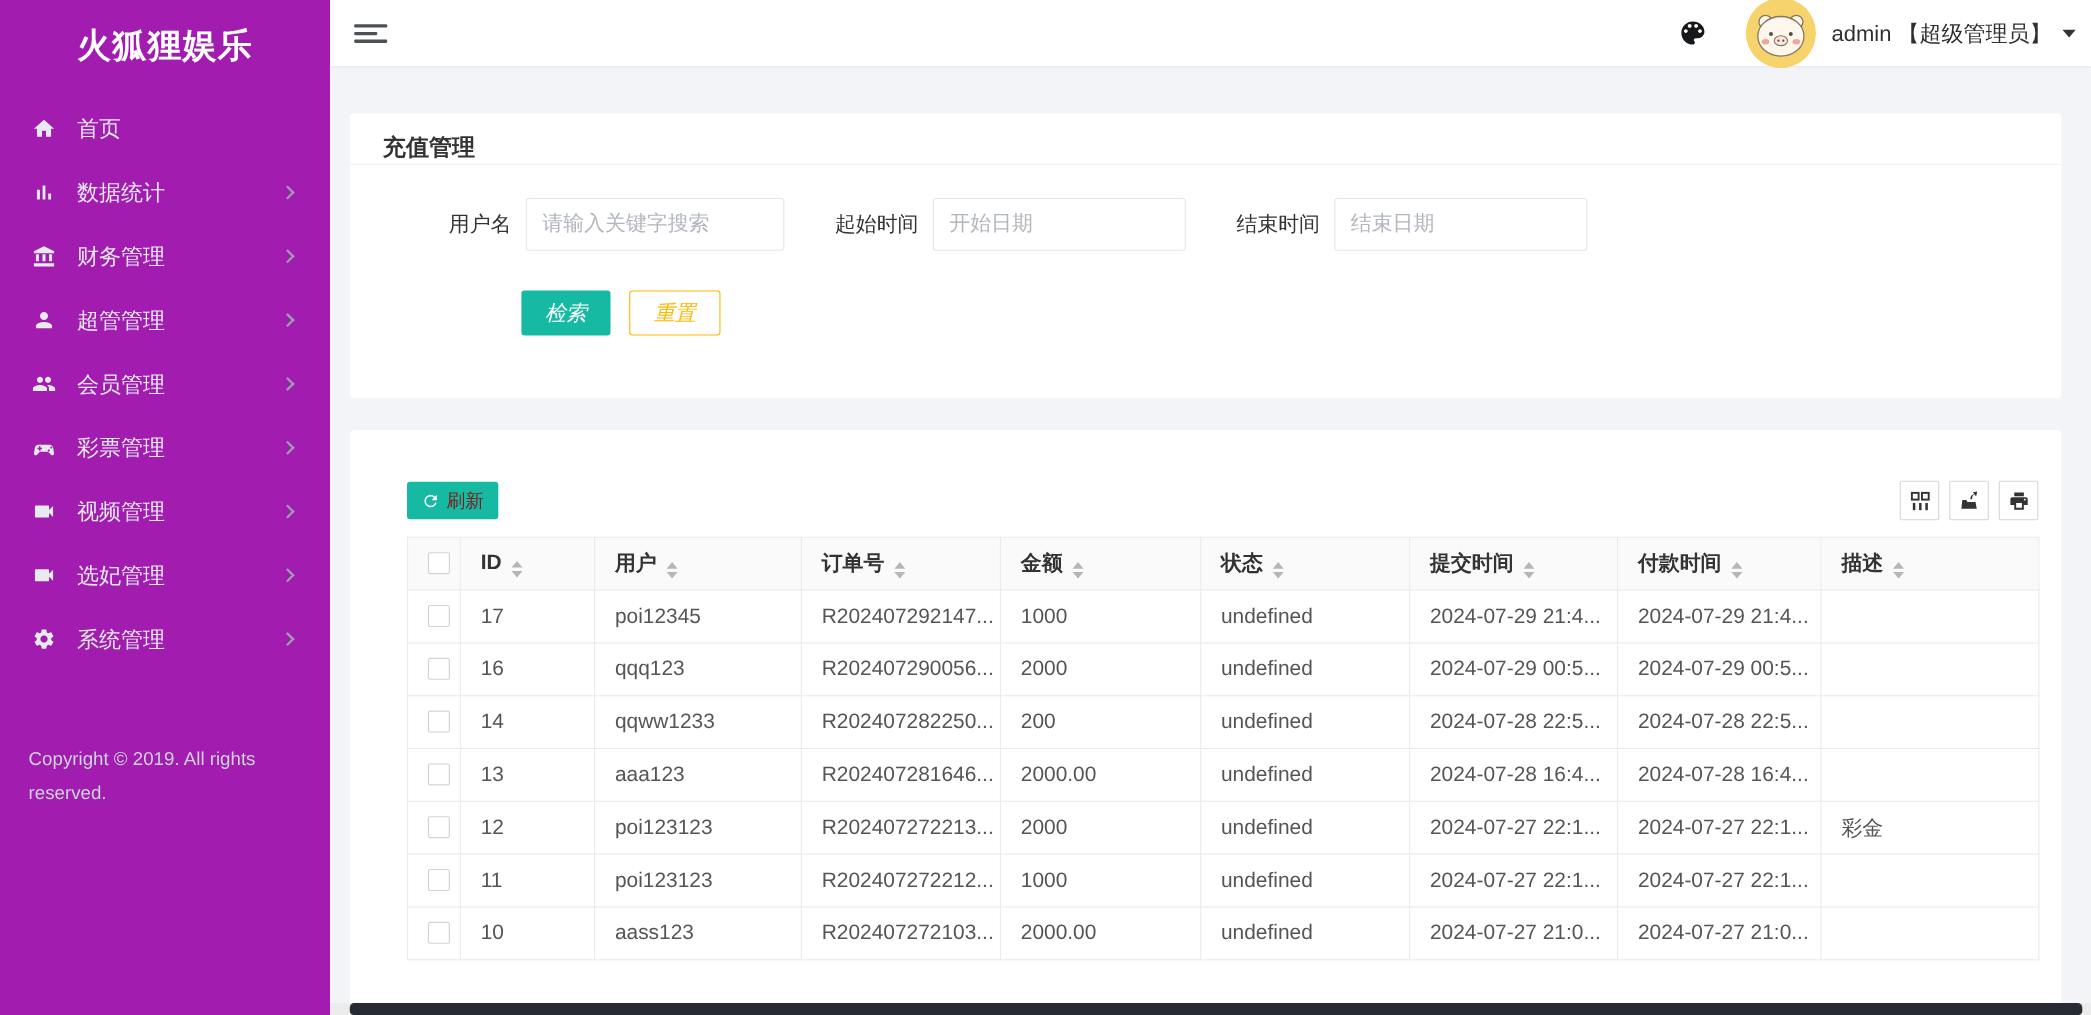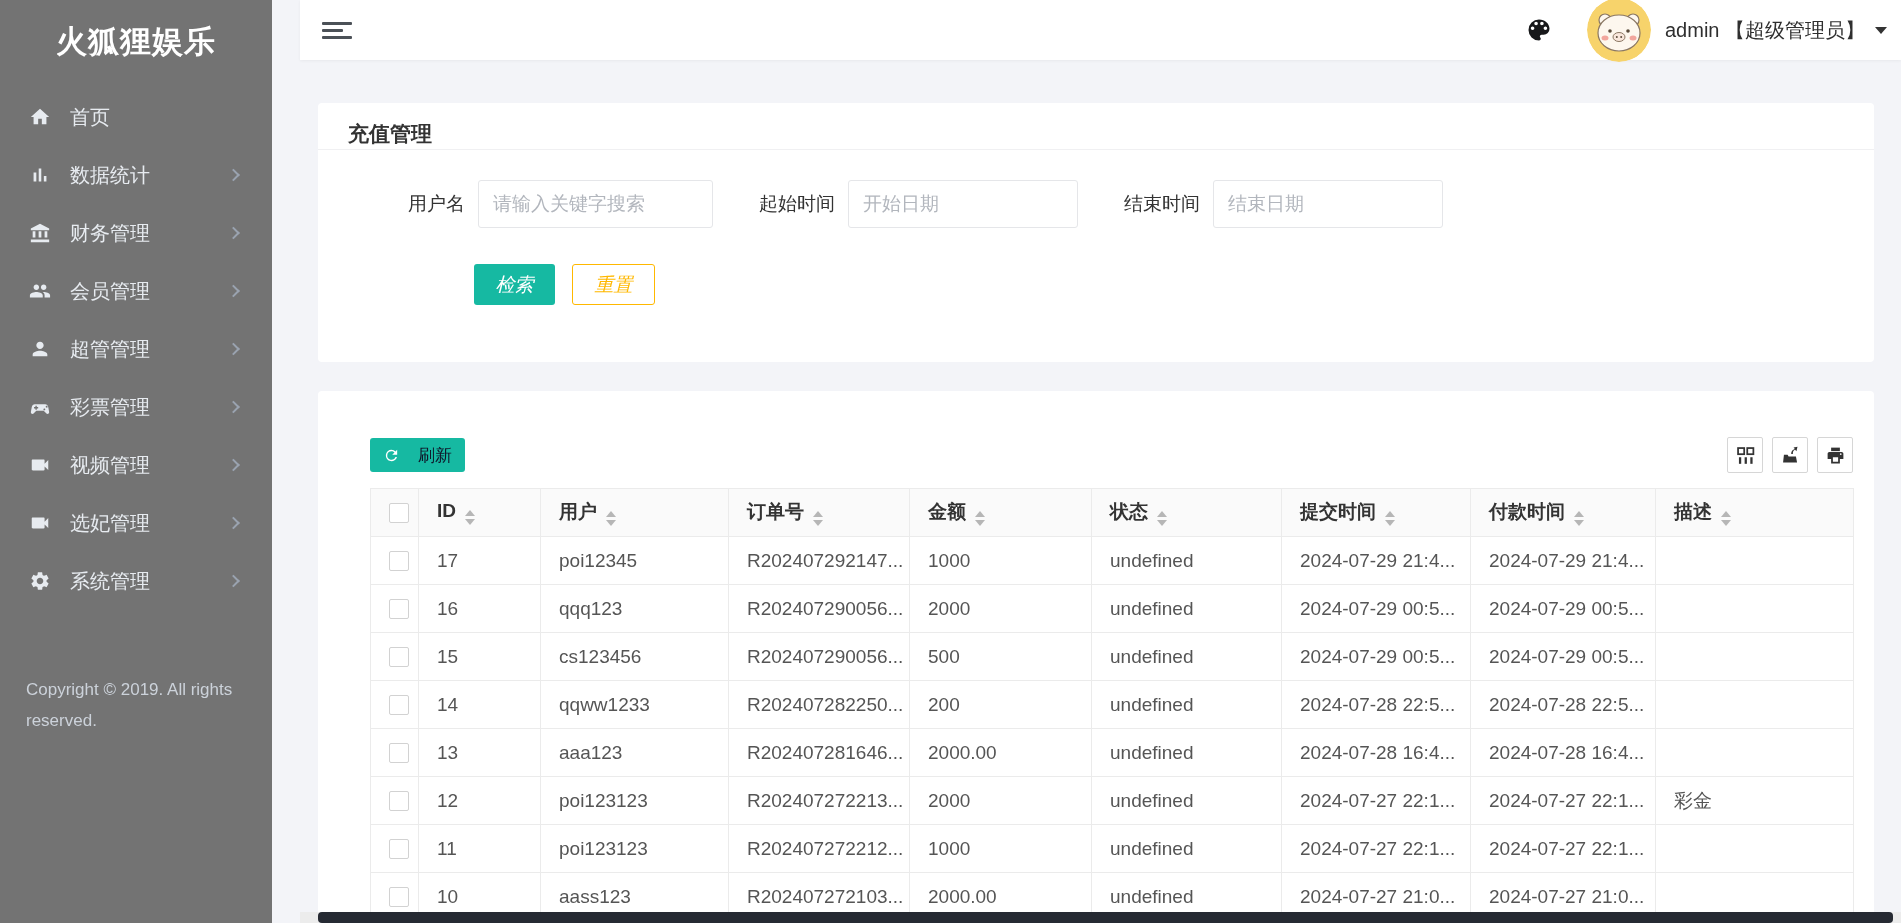--- a/index.html
+++ b/index.html
@@ -1,20 +1,20 @@
 <!DOCTYPE html>
 <html><head>
 <meta charset="utf-8">
 <style>
   * { margin:0; padding:0; box-sizing:border-box; }
   html,body { width:1901px; height:923px; overflow:hidden; }
   body { font-family:"Liberation Sans","DejaVu Sans",sans-serif; background:#f3f4f8; color:#333; }
 
   
-  .sidebar { position:fixed; left:0; top:0; bottom:0; width:272px; background:#737373; z-index:20; }
+  .sidebar { position:fixed; left:0; top:0; bottom:0; width:300px; background:#a21caf; z-index:20; }
   .logo { height:84px; line-height:84px; text-align:center; color:#fff; font-size:31px; font-weight:bold; letter-spacing:1px; }
   .menu { margin-top:4px; }
   .side-item { position:relative; height:58px; display:flex; align-items:center; padding-left:28px; color:#e7ebf0; cursor:pointer; }
   .side-icon { width:24px; height:24px; display:inline-flex; align-items:center; justify-content:center; color:#e7ebf0; }
   .side-label { margin-left:18px; font-size:20px; }
   .chev { position:absolute; right:34px; top:50%; width:9px; height:9px; border-top:2px solid #9aa3b0; border-right:2px solid #9aa3b0; transform:translateY(-50%) rotate(45deg); }
   .copyright { margin-top:64px; padding:0 26px; font-size:17px; line-height:31px; color:#ccd2da; }
 
   
   .topbar { position:fixed; left:300px; right:0; top:0; height:60px; background:#fff; display:flex; align-items:center; z-index:10; box-shadow:0 1px 3px rgba(0,0,0,.05); }
@@ -45,21 +45,21 @@
   .w1 { width:235px; } .w2 { width:230px; }
 
   .btn-row { margin:36px 0 0 156px; padding-bottom:57px; display:flex; }
   .btn { display:inline-flex; align-items:center; justify-content:center; border-radius:3px; font-size:19px; cursor:pointer; border:none; font-family:inherit;font-style:italic; }
   .btn-search { width:81px; height:41px; background:#16b9a2; color:#fff; }
   .btn-reset { width:83px; height:41px; background:#fff; border:1px solid #ffb800; color:#ffb800; margin-left:17px; }
 
   
   .card-table { margin:29px 27px 0 18px; padding:46px 20px 0 52px; min-height:523px; }
   .table-toolbar { width:1483px; display:flex; align-items:center; justify-content:space-between; }
-  .btn-refresh { height:34px; padding:0 13px; background:#16b9a2; color:#0f172a; font-size:17px; display:inline-flex; align-items:center; gap:18px; border-radius:3px; border:none; cursor:pointer; font-family:inherit; }
+  .btn-refresh { height:34px; padding:0 13px; background:#16b9a2; color:#7f1d1d; font-size:17px; display:inline-flex; align-items:center; gap:6px; border-radius:3px; border:none; cursor:pointer; font-family:inherit; }
   .tool-icons { display:flex; gap:9px; }
   .tool-btn { width:36px; height:36px; background:#fff; border:1px solid #d6d6d6; border-radius:2px; display:inline-flex; align-items:center; justify-content:center; color:#333; cursor:pointer; }
 
   table.data { margin-top:15px; border-collapse:collapse; table-layout:fixed; width:1483px; background:#fff; }
   table.data th, table.data td { border:1px solid #ebebeb; height:48px; padding:0 18px; text-align:left; font-size:19px; white-space:nowrap; overflow:hidden; }
   table.data th { background:#fafafa; color:#333; font-weight:bold; cursor:pointer; }
   table.data td { color:#555; }
   td.ck, th.ck { padding:0; text-align:center; }
   .checkbox { display:inline-block; width:20px; height:20px; background:#fff; border:1px solid #d2d2d2; border-radius:2px; vertical-align:middle; cursor:pointer; }
   .sort { display:inline-flex; flex-direction:column; row-gap:3px; margin-left:9px; vertical-align:1px; }
@@ -98,33 +98,33 @@
           <svg width="22" height="22" viewBox="0 0 24 24" fill="currentColor">
             <path d="M12 2 2 7v2h20V7zM4 10v7h3v-7zm6.5 0v7h3v-7zM17 10v7h3v-7zM2 19v3h20v-3z"></path>
           </svg>
         </span>
         <span class="side-label">财务管理</span>
         <span class="chev"></span>
       </div>
       <div class="side-item">
         <span class="side-icon">
           <svg width="22" height="22" viewBox="0 0 24 24" fill="currentColor">
+            <path d="M12 12c2.21 0 4-1.79 4-4s-1.79-4-4-4-4 1.79-4 4 1.79 4 4 4zm0 2c-2.67 0-8 1.34-8 4v2h16v-2c0-2.66-5.33-4-8-4z"></path>
+          </svg>
+        </span>
+        <span class="side-label">超管管理</span>
+        <span class="chev"></span>
+      </div>
+      <div class="side-item">
+        <span class="side-icon">
+          <svg width="22" height="22" viewBox="0 0 24 24" fill="currentColor">
             <path d="M16 11c1.66 0 2.99-1.34 2.99-3S17.66 5 16 5s-3 1.34-3 3 1.34 3 3 3zm-8 0c1.66 0 2.99-1.34 2.99-3S9.66 5 8 5 5 6.34 5 8s1.34 3 3 3zm0 2c-2.33 0-7 1.17-7 3.5V19h14v-2.5c0-2.33-4.67-3.5-7-3.5zm8 0c-.29 0-.62.02-.97.05 1.16.84 1.97 1.97 1.97 3.45V19h6v-2.5c0-2.33-4.67-3.5-7-3.5z"></path>
           </svg>
         </span>
         <span class="side-label">会员管理</span>
-        <span class="chev"></span>
-      </div>
-      <div class="side-item">
-        <span class="side-icon">
-          <svg width="22" height="22" viewBox="0 0 24 24" fill="currentColor">
-            <path d="M12 12c2.21 0 4-1.79 4-4s-1.79-4-4-4-4 1.79-4 4 1.79 4 4 4zm0 2c-2.67 0-8 1.34-8 4v2h16v-2c0-2.66-5.33-4-8-4z"></path>
-          </svg>
-        </span>
-        <span class="side-label">超管管理</span>
         <span class="chev"></span>
       </div>
       <div class="side-item">
         <span class="side-icon">
           <svg width="22" height="22" viewBox="0 0 24 24" fill="currentColor">
             <path d="M7.97 16 5 19c-.33.33-.77.5-1.25.5C2.78 19.5 2 18.72 2 17.75c0-.1.01-.19.02-.28l1.01-5.55C3.27 10.3 4.69 9 6.4 9h11.2c1.71 0 3.13 1.3 3.37 2.92l1.01 5.55c.01.09.02.18.02.28 0 .97-.78 1.75-1.75 1.75-.48 0-.92-.17-1.25-.5l-2.97-3H7.97zM7 10.5v1.5H5.5v1.5H7V15h1.5v-1.5H10v-1.5H8.5v-1.5H7zm9.75 3.25c-.55 0-1 .45-1 1s.45 1 1 1 1-.45 1-1-.45-1-1-1zm2.5-3c-.55 0-1 .45-1 1s.45 1 1 1 1-.45 1-1-.45-1-1-1z"></path>
           </svg>
         </span>
         <span class="side-label">彩票管理</span>
         <span class="chev"></span>
@@ -319,31 +319,20 @@
             <td>qqq123</td>
             <td>R202407290056...</td>
             <td>2000</td>
             <td>undefined</td>
             <td>2024-07-29 00:5...</td>
             <td>2024-07-29 00:5...</td>
             <td></td>
           </tr>
           <tr>
             <td class="ck"><span class="checkbox"></span></td>
-            <td>15</td>
-            <td>cs123456</td>
-            <td>R202407290056...</td>
-            <td>500</td>
-            <td>undefined</td>
-            <td>2024-07-29 00:5...</td>
-            <td>2024-07-29 00:5...</td>
-            <td></td>
-          </tr>
-          <tr>
-            <td class="ck"><span class="checkbox"></span></td>
             <td>14</td>
             <td>qqww1233</td>
             <td>R202407282250...</td>
             <td>200</td>
             <td>undefined</td>
             <td>2024-07-28 22:5...</td>
             <td>2024-07-28 22:5...</td>
             <td></td>
           </tr>
           <tr>

